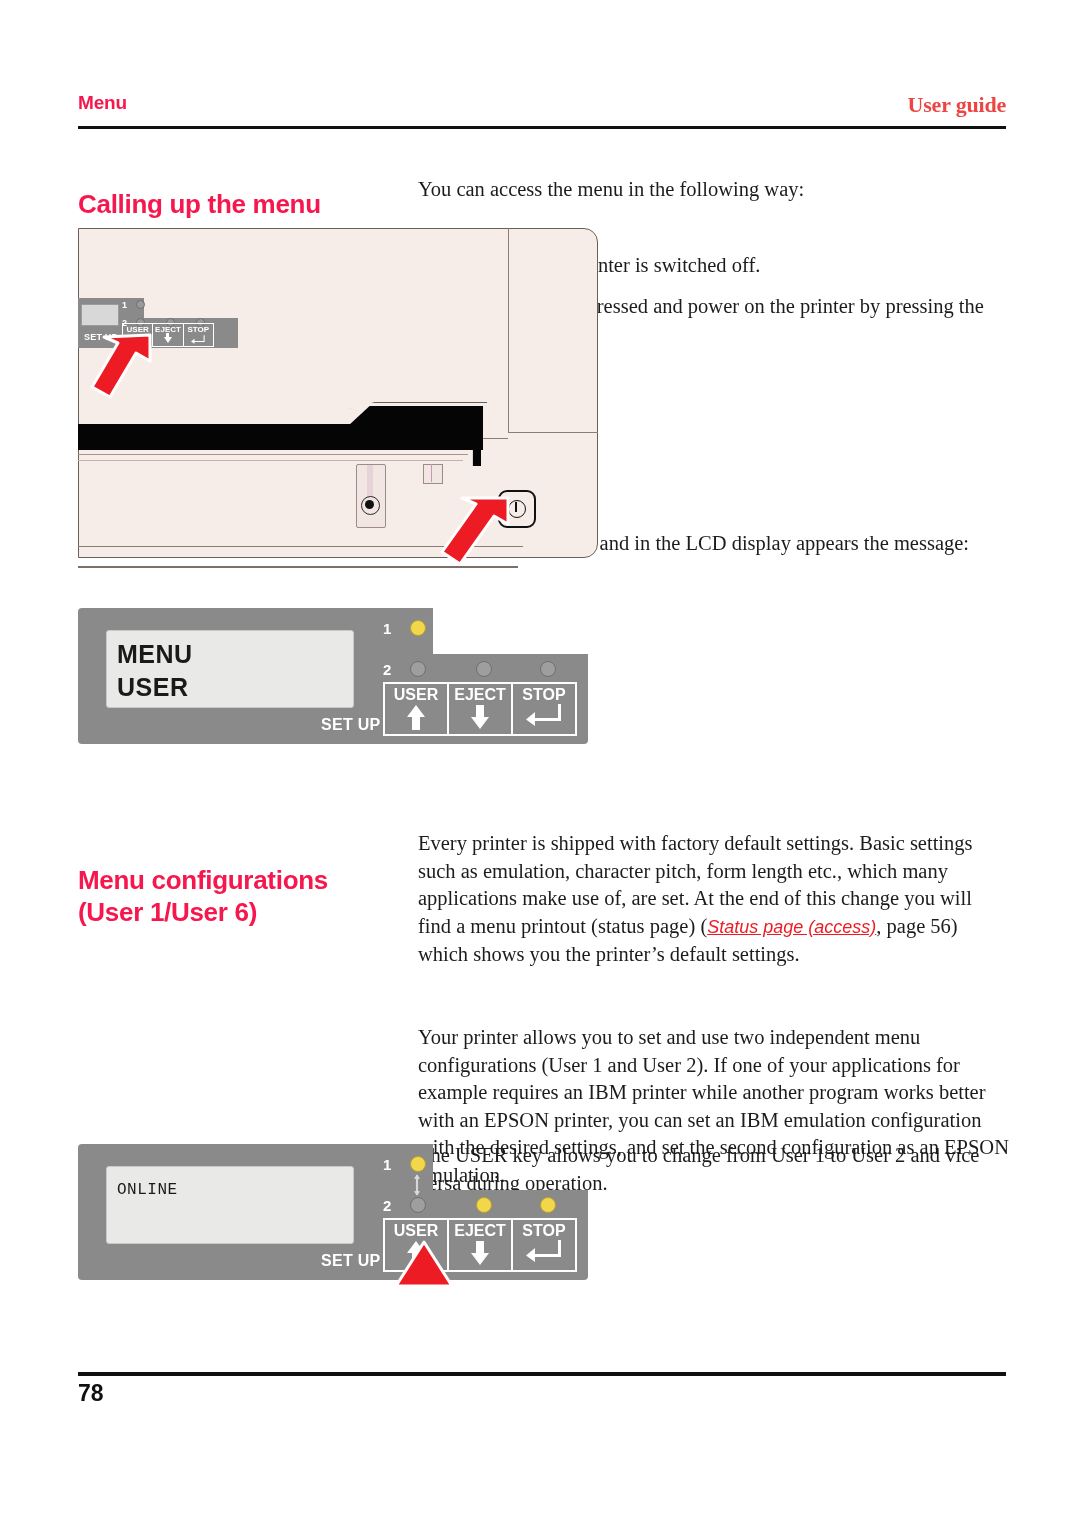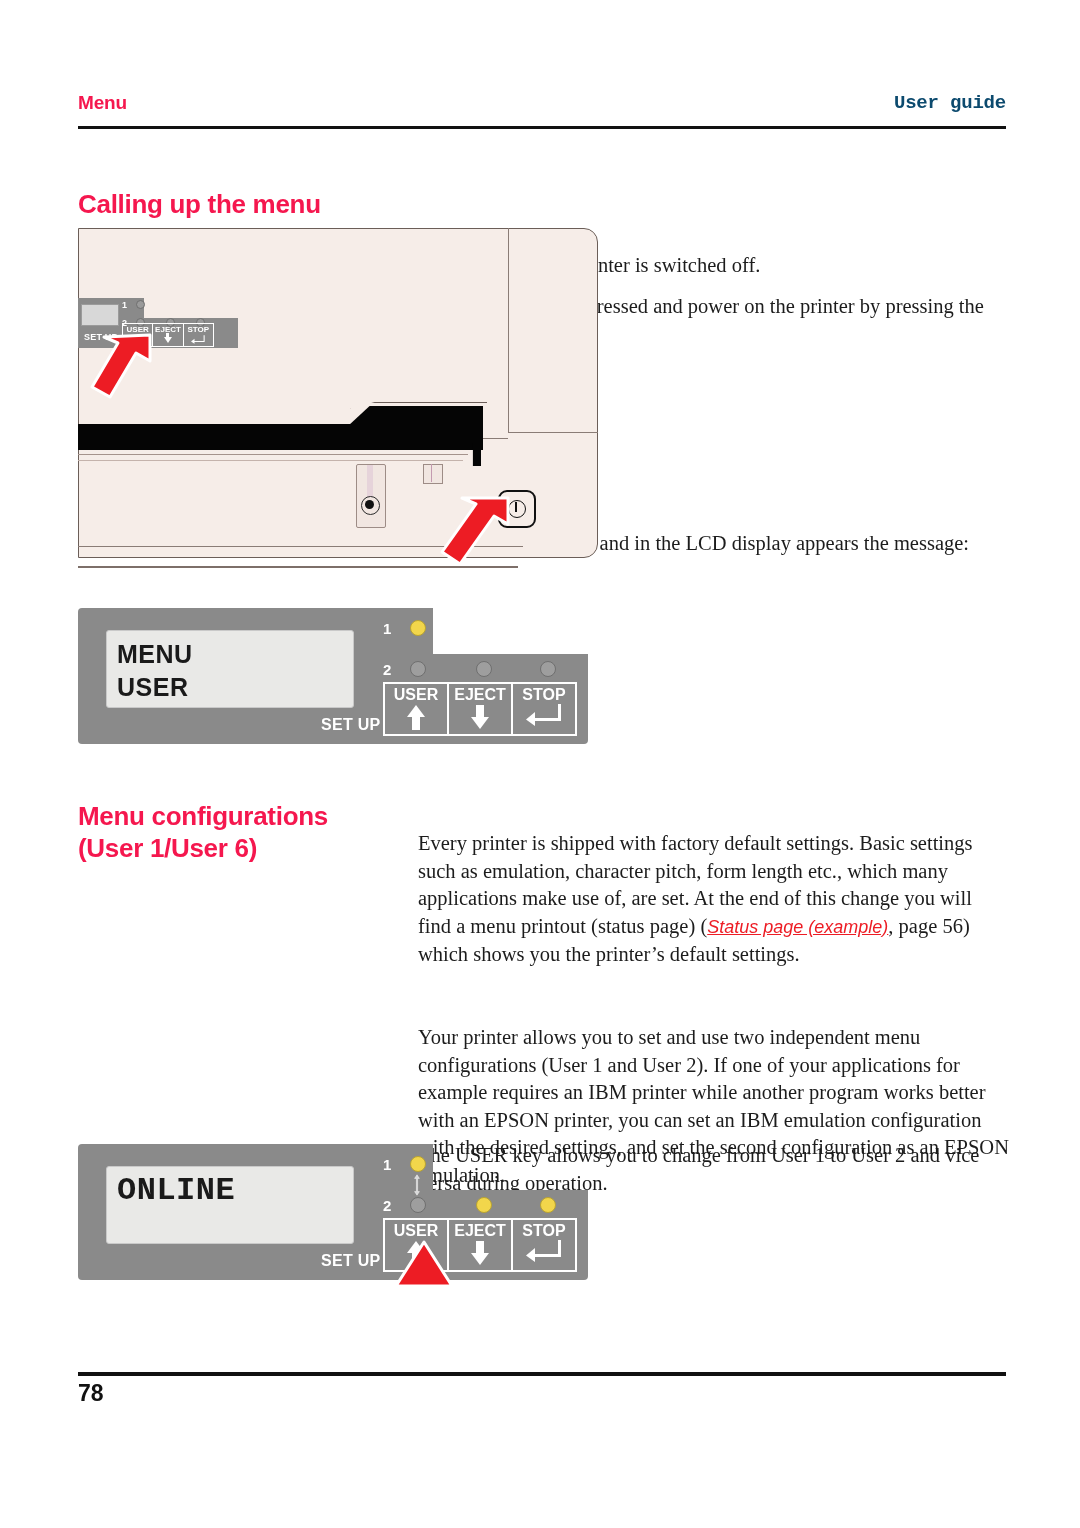--- a/index.html
+++ b/index.html
@@ -12,33 +12,33 @@
 
   
   .runhead{position:absolute;left:78px;top:92px;width:928px;height:34px;}
   .runhead .left{
     position:absolute;left:0;top:0;
     font-family:"Liberation Sans",sans-serif;font-weight:bold;font-size:19px;
     color:#F5174E;letter-spacing:-0.2px;
   }
   .runhead .right{
     position:absolute;right:0;top:0;
-    font-family:Liberation Mono, monospace;font-weight:bold;font-size:19px;
-    color:#0c4a6e;letter-spacing:-0.2px;
+    font-family:Liberation Serif, serif;font-weight:bold;font-size:22px;
+    color:#ef4444;letter-spacing:-0.2px;
   }
   .rule-top{position:absolute;left:78px;top:126px;width:928px;height:3px;background:#111;}
 
   
   .h-sec{
     position:absolute;
     font-family:"Liberation Sans",sans-serif;font-weight:bold;
     color:#F5174E;font-size:26px;line-height:32px;letter-spacing:-0.3px;
   }
   #h-calling{left:78px;top:188px;width:320px;}
-  #h-config{left:78px;top:800px;width:330px;}
+  #h-config{left:78px;top:864px;width:330px;}
 
   
   .body-col{position:absolute;left:418px;width:592px;}
   .para{
     font-family:"Liberation Serif",serif;
     font-size:20.5px;line-height:27.5px;color:#1c1c1c;
     margin:0;
   }
   .para + .para{margin-top:13px;}
   #p-intro{top:176px;}
@@ -162,21 +162,21 @@
     clip-path:polygon(0 0,355px 0,355px 46px,510px 46px,510px 136px,0 136px);
   }
   .pl-lcd{
     position:absolute;left:28px;top:22px;width:248px;height:78px;
     background:#E9E9E7;border:1.5px solid #c9c9c9;border-radius:3px;
     box-sizing:border-box;padding:7px 0 0 10px;
   }
   .pl-lcd .l1,.pl-lcd .l2{
     color:#1a1a1a;font-size:25px;line-height:33px;letter-spacing:0.5px;
   }
-  .pl-lcd.mono .l1,.pl-lcd.mono .l2{font-family:"Liberation Mono",monospace;font-weight:bold;font-size:32px;}
+  .pl-lcd.mono .l1,.pl-lcd.mono .l2{font-family:"Liberation Mono",monospace;font-weight:normal;font-size:16px;}
   .pl-lcd.sans .l1,.pl-lcd.sans .l2{font-family:"Liberation Sans",sans-serif;font-weight:bold;}
 
   .pl-num{
     position:absolute;color:#fff;font-family:"Liberation Sans",sans-serif;
     font-weight:bold;font-size:15px;
   }
   #n1-a,#n1-b{left:305px;top:12px;}
   #n2-a,#n2-b{left:305px;top:53px;}
   .pl-led{position:absolute;width:14px;height:14px;border-radius:50%;}
   .led-on{background:#F2D64B;border:1px solid #b9a331;}
@@ -224,32 +224,35 @@
   </div>
   <div class="rule-top"></div>
 
   <div class="h-sec" id="h-calling">Calling up the menu</div>
 
   <div class="h-sec" id="h-config">
     <span>Menu configurations</span><br>
     <span>(User 1/User 6)</span>
   </div>
 
+  <div class="body-col" id="p-intro">
+    <p class="para">You can access the menu in the following way:</p>
+  </div>
 
   <div class="body-col" id="p-steps">
     <p class="para">Make sure that the printer is switched off.</p>
     <p class="para">Hold the USER key pressed and power on the printer by pressing the ON/OFF key.</p>
   </div>
 
   <div class="body-col" id="p-lcd">
     <p class="para">The printer initializes and in the LCD display appears the message:</p>
   </div>
 
   <div class="body-col" id="p-cfg1">
-    <p class="para"><span>Every printer is shipped with factory default settings. Basic settings such as emulation, character pitch, form length etc., which many applications make use of, are set. At the end of this change you will find a menu printout (status page) (</span><span class="xref">Status page (example)</span><span>, page 56) which shows you the printer’s default settings.</span></p>
+    <p class="para"><span>Every printer is shipped with factory default settings. Basic settings such as emulation, character pitch, form length etc., which many applications make use of, are set. At the end of this change you will find a menu printout (status page) (</span><span class="xref">Status page (access)</span><span>, page 56) which shows you the printer’s default settings.</span></p>
   </div>
 
   <div class="body-col" id="p-cfg2">
     <p class="para">Your printer allows you to set and use two independent menu configurations (User 1 and User 2). If one of your applications for example requires an IBM printer while another program works better with an EPSON printer, you can set an IBM emulation configuration with the desired settings, and set the second configuration as an EPSON emulation.</p>
   </div>
 
   <div class="body-col" id="p-cfg3">
     <p class="para">The USER key allows you to change from User 1 to User 2 and vice versa during operation.</p>
   </div>
 

